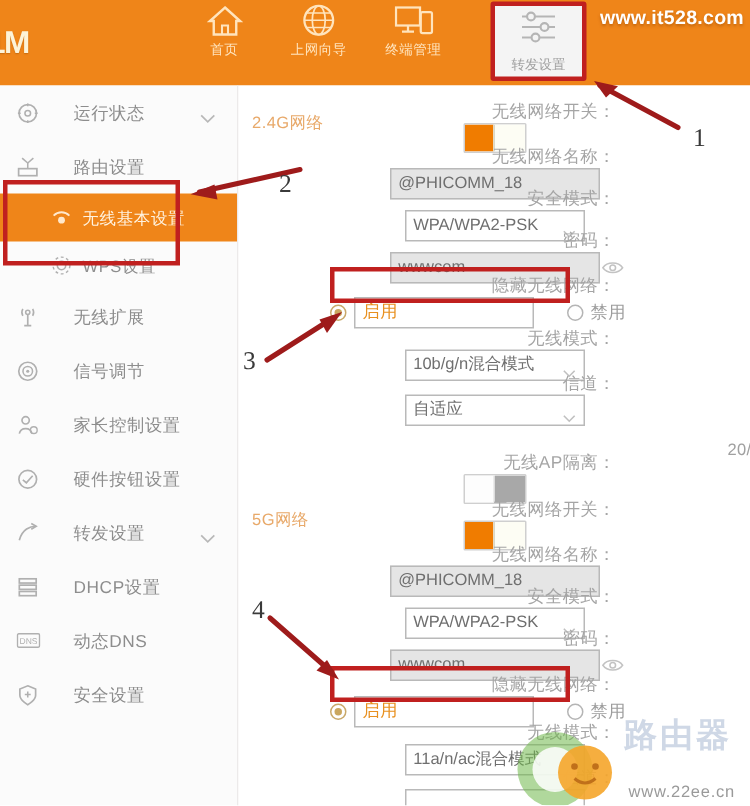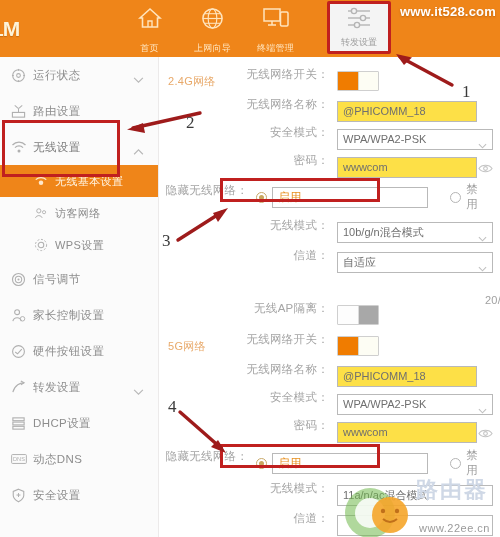--- a/index.html
+++ b/index.html
@@ -21,21 +21,21 @@
   }
   .brand-text{
     position:absolute;left:-8px;top:17px;
     font-size:21px;font-weight:bold;color:#fdf3d8;
     letter-spacing:-1px;
     text-shadow:0 1px 1px rgba(120,60,0,.35);
   }
   .navs{display:flex;align-items:flex-start;height:57px;}
   .nav-item{
     width:63px;height:57px;display:flex;flex-direction:column;
-    align-items:center;justify-content:center;gap:11px;
+    align-items:center;gap:1px;
     color:#ffe9c9;cursor:pointer;position:relative;
   }
   .nav-item .ico{height:27px;display:flex;align-items:center;justify-content:center;}
   .nav-item .lbl{font-size:9px;line-height:10px;color:#ffe4bd;letter-spacing:.3px;}
   .nav-sel-wrap{
     position:relative;margin-left:20px;margin-top:1px;
     border:3px solid #c0201f;border-radius:2px;
     width:64px;height:53px;box-sizing:border-box;background:#f4f4f4;
     display:flex;flex-direction:column;align-items:center;justify-content:center;
     cursor:pointer;
@@ -52,21 +52,21 @@
     position:absolute;left:0;top:57px;width:159px;height:480px;
     background:#fbfbfb;border-right:1px solid #eceaea;
     box-sizing:border-box;overflow:hidden;
   }
   .s-item{
     height:36px;display:flex;align-items:center;
     padding-left:11px;box-sizing:border-box;position:relative;
     cursor:pointer;color:#8a8a8a;
   }
   .s-item .s-ico{width:22px;display:flex;align-items:center;justify-content:flex-start;flex:none;}
-  .s-item .s-lbl{font-size:11.5px;color:#8d8d8d;letter-spacing:.4px;margin-left:0;}
+  .s-item .s-lbl{font-size:11.5px;color:#8d8d8d;letter-spacing:.4px;margin-left:16px;}
   .s-item .s-chev{position:absolute;right:14px;top:13px;}
   .s-sub{
     height:32px;display:flex;align-items:center;padding-left:34px;
     box-sizing:border-box;cursor:pointer;
   }
   .s-sub .s-ico{width:18px;display:flex;align-items:center;flex:none;}
   .s-sub .s-lbl{font-size:11px;color:#8d8d8d;letter-spacing:.4px;margin-left:3px;}
   .s-sub.active{background:#ef8519;}
   .s-sub.active .s-lbl{color:#fff3e0;}
   .s-item.boxed .s-lbl{color:#7d7d7d;}
@@ -78,37 +78,37 @@
   }
   
   .main{
     position:absolute;left:159px;top:57px;width:341px;height:480px;
     background:#ffffff;overflow:hidden;
   }
   .sect-title{
     position:absolute;left:9px;font-size:11px;color:#e8a96a;letter-spacing:.3px;text-align:right;
   }
   .frow{
-    position:absolute;left:0;width:341px;height:28px;display:flex;
+    position:absolute;left:0;width:341px;height:28px;display:flex;align-items:center;flex-direction:column;
   }
   .flabel{
     width:178px;text-align:right;padding-right:8px;box-sizing:border-box;
     font-size:11.5px;color:#a5a5a5;letter-spacing:.3px;
   }
   .fctl{flex:1;display:flex;align-items:center;}
   .inp{
     width:140px;height:21px;box-sizing:border-box;
-    border:1px solid #b9b9b9;background:#fde047;
+    border:1px solid #b9b9b9;background:#e5e5e5;
     font-size:11px;color:#6f6f6f;
     padding:0 5px;line-height:19px;
     display:flex;align-items:center;
     position:relative;
   }
   .sel{
-    width:156px;height:21px;box-sizing:border-box;
+    width:120px;height:21px;box-sizing:border-box;
     border:1px solid #b9b9b9;background:#ffffff;
     font-size:11px;color:#6f6f6f;padding:0 5px;line-height:19px;
     display:flex;align-items:center;position:relative;
   }
   .sel .caret{position:absolute;right:5px;top:6px;}
   .eye{position:absolute;right:-17px;top:3px;}
   
   .tg{width:42px;height:20px;border:1px solid #cfcfcf;box-sizing:border-box;
       display:flex;align-items:stretch;border-radius:1px;overflow:hidden;background:#fff;}
   .tg .on{width:21px;background:#f07c00;}
@@ -239,67 +239,54 @@
       <svg width="15" height="15" viewBox="0 0 16 16">
           <rect x="1.5" y="9" width="13" height="5" fill="none" stroke="#b0b0b0" stroke-width="1.2"></rect>
           <line x1="8" y1="9" x2="8" y2="5" stroke="#b0b0b0" stroke-width="1.1"></line>
           <line x1="8" y1="5" x2="4" y2="1.5" stroke="#b0b0b0" stroke-width="1.1"></line>
           <line x1="8" y1="5" x2="12" y2="1.5" stroke="#b0b0b0" stroke-width="1.1"></line>
         </svg>
     </span>
     <span class="s-lbl">路由设置</span>
   </div>
 
-  <div class="s-item boxed">
-    <span class="s-ico">
-      <svg width="16" height="14" viewBox="0 0 16 14">
-          <path d="M1.5 5 A9 9 0 0 1 14.5 5" fill="none" stroke="#b0b0b0" stroke-width="1.3"></path>
-          <path d="M4 7.6 A5.6 5.6 0 0 1 12 7.6" fill="none" stroke="#b0b0b0" stroke-width="1.3"></path>
-          <circle cx="8" cy="11" r="1.5" fill="#b0b0b0"></circle>
-        </svg>
-    </span>
-    <span class="s-lbl">无线设置</span>
-    <span class="s-chev">
-      <svg width="11" height="7" viewBox="0 0 12 8">
-          <path d="M1 6 L6 1 L11 6" fill="none" stroke="#b8b8b8" stroke-width="1.3"></path>
-        </svg>
-    </span>
-  </div>
 
   <div class="s-sub active">
     <span class="s-ico">
       <svg width="14" height="12" viewBox="0 0 16 13">
           <path d="M2 5 A8.5 8.5 0 0 1 14 5" fill="none" stroke="#ffe8cc" stroke-width="1.4"></path>
           <circle cx="8" cy="8.5" r="2.6" fill="#ffe8cc"></circle>
         </svg>
     </span>
     <span class="s-lbl">无线基本设置</span>
   </div>
 
-  <div class="s-sub">
-    <span class="s-ico">
-      <svg width="14" height="13" viewBox="0 0 16 14">
-          <circle cx="5.5" cy="4" r="2.4" fill="none" stroke="#b0b0b0" stroke-width="1.1"></circle>
-          <path d="M1.6 12 A4.2 4.2 0 0 1 9.4 12" fill="none" stroke="#b0b0b0" stroke-width="1.1"></path>
-          <circle cx="11.5" cy="5.5" r="1.8" fill="none" stroke="#b0b0b0" stroke-width="1"></circle>
-        </svg>
-    </span>
-    <span class="s-lbl">访客网络</span>
-  </div>
 
   <div class="s-sub">
     <span class="s-ico">
       <svg width="14" height="14" viewBox="0 0 16 16">
           <circle cx="8" cy="8" r="3.2" fill="none" stroke="#b0b0b0" stroke-width="1.2"></circle>
           <circle cx="8" cy="8" r="6.4" fill="none" stroke="#b0b0b0" stroke-width="1.1" stroke-dasharray="2.2 2"></circle>
         </svg>
     </span>
     <span class="s-lbl">WPS设置</span>
   </div>
 
+  <div class="s-item">
+    <span class="s-ico">
+      <svg width="15" height="15" viewBox="0 0 16 16">
+          <line x1="8" y1="6" x2="8" y2="14" stroke="#b0b0b0" stroke-width="1.2"></line>
+          <circle cx="8" cy="4.5" r="1.5" fill="none" stroke="#b0b0b0" stroke-width="1.1"></circle>
+          <path d="M4.5 2 A5 5 0 0 0 4.5 7" fill="none" stroke="#b0b0b0" stroke-width="1.1"></path>
+          <path d="M11.5 2 A5 5 0 0 1 11.5 7" fill="none" stroke="#b0b0b0" stroke-width="1.1"></path>
+          <line x1="5.5" y1="14" x2="10.5" y2="14" stroke="#b0b0b0" stroke-width="1.2"></line>
+        </svg>
+    </span>
+    <span class="s-lbl">无线扩展</span>
+  </div>
 
   <div class="s-item">
     <span class="s-ico">
       <svg width="15" height="15" viewBox="0 0 16 16">
           <circle cx="8" cy="8" r="6.4" fill="none" stroke="#b0b0b0" stroke-width="1.2"></circle>
           <circle cx="8" cy="8" r="3.4" fill="none" stroke="#b0b0b0" stroke-width="1.1"></circle>
           <circle cx="8" cy="8" r="1.1" fill="#b0b0b0"></circle>
         </svg>
     </span>
     <span class="s-lbl">信号调节</span>

